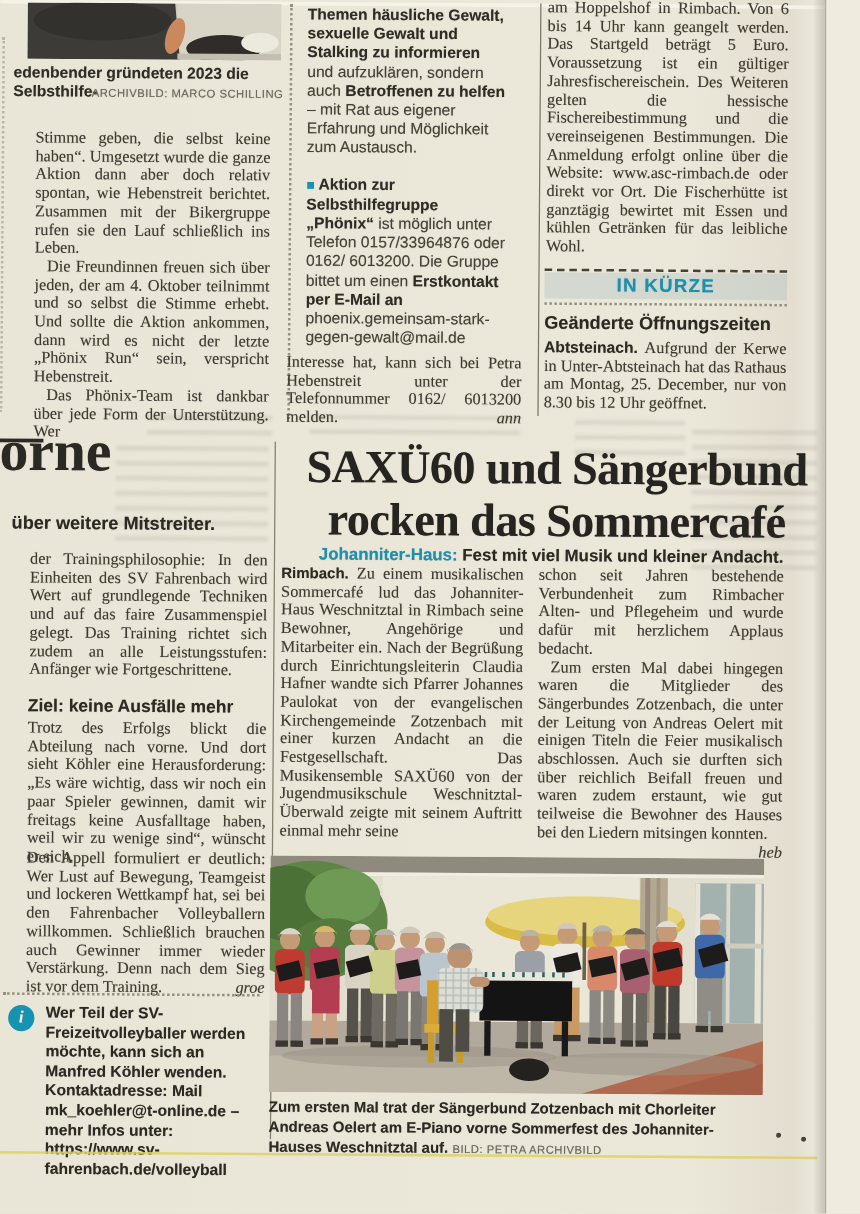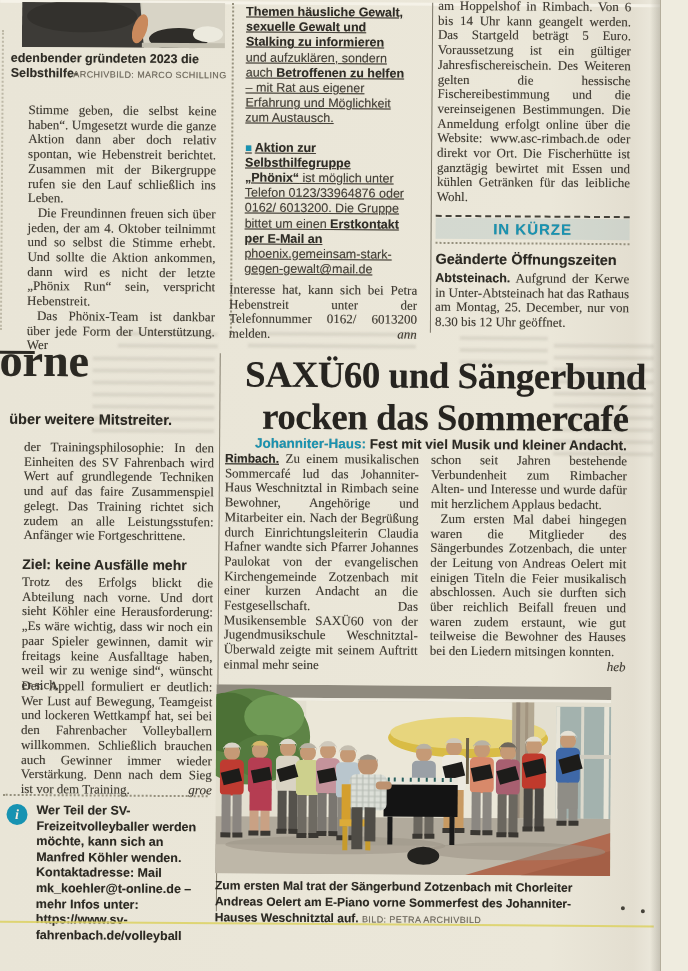--- a/index.html
+++ b/index.html
@@ -32,21 +32,21 @@
   #tl-body{left:29px;top:103px;width:188px;}
 
   
   #div-dotted-1{left:232px;top:2px;height:332px;width:0;border-left:2px dotted #97927f;}
   #div-solid-1{left:432px;top:0;height:330px;width:0;border-left:1.5px solid #7b7668;}
   #div-solid-2{left:222px;top:352px;height:558px;width:0;border-left:1.5px solid #847e6e;}
   #left-edge{left:2px;top:30px;height:300px;width:0;border-left:2px dotted #bdb8a6;}
 
   
   #tm-col{left:246px;top:3px;width:161px;font:12.5px/15.2px "Liberation Sans",sans-serif;color:#46423a;overflow-wrap:anywhere;}
-  #tm-col p{margin:0;text-decoration:underline;}
+  #tm-col p{margin:0;}
   #tm-p2{margin-top:14px !important;}
   .bullet-sq{color:#1793b2;font-size:11px;margin-right:3px;}
   #tm-end{left:231px;top:281px;width:188px;}
 
   
   #tr-body{left:438px;top:-4px;width:193px;}
   #ik-dash{left:437px;top:212px;width:194px;height:0;border-top:2px dashed #45423a;}
   #ik-band{left:437px;top:215px;width:194px;height:21px;background:rgba(158,184,188,.30);display:flex;align-items:center;justify-content:center;}
   #ik-title{font:bold 15px "Liberation Sans",sans-serif;color:#1793b2;letter-spacing:1px;}
   #ik-dot{left:437px;top:239px;width:194px;height:0;border-top:2px dotted #95907d;}
@@ -66,21 +66,21 @@
   #info-icon{left:12px;top:804px;width:21px;height:21px;border-radius:50%;background:#1793b2;color:#f2efe6;
              font:italic bold 14px/21px "Liberation Serif",serif;text-align:center;}
   #info-text{left:42px;top:803px;width:173px;font:bold 12.5px/15.6px "Liberation Sans",sans-serif;color:#2b2923;overflow-wrap:anywhere;}
 
   
   #ma-h1{left:236px;top:352px;width:424px;text-align:center;
          font:bold 37px/42px "Liberation Serif",serif;color:#262420;letter-spacing:-.5px;}
   #ma-kicker{left:258px;top:434px;width:404px;font:bold 13.5px "Liberation Sans",sans-serif;color:#2b2923;}
   #ma-col1{left:228px;top:450px;width:194px;}
   #ma-col2{left:434px;top:450px;width:196px;}
-  #ma-col1 .loc{font:bold 12px "Liberation Sans",sans-serif;color:#2b2923;text-decoration:underline;}
+  #ma-col1 .loc{font:bold 12px "Liberation Sans",sans-serif;color:#2b2923;}
   #choir-photo{left:221px;top:683px;width:395px;height:189px;}
   #ma-caption{left:221px;top:876px;width:398px;font:bold 12px/16px "Liberation Sans",sans-serif;color:#2b2923;}
   .dot{position:absolute;width:4px;height:4px;border-radius:50%;background:#45423a;}
   #dot-1{left:627px;top:902px;}
   #dot-2{left:647px;top:905px;}
   #yellow-line{left:4px;top:921px;width:656px;height:2px;background:#dcd162;opacity:.85;}
 
   
   #edge-shadow{left:650px;top:0;width:10px;height:971px;background:linear-gradient(90deg,rgba(0,0,0,0),rgba(108,102,86,.30));}
   #edge-strip{left:660px;top:0;width:28px;height:971px;background:#efecdf;border-left:1px solid #b4ae9c;}
@@ -123,21 +123,21 @@
       <p>Stimme geben, die selbst keine haben“. Umgesetzt wurde die ganze Aktion dann aber doch relativ spontan, wie Hebenstreit berichtet. Zusammen mit der Bikergruppe rufen sie den Lauf schließlich ins Leben.</p>
       <p class="indent">Die Freundinnen freuen sich über jeden, der am 4. Oktober teilnimmt und so selbst die Stimme erhebt. Und sollte die Aktion ankommen, dann wird es nicht der letzte „Phönix Run“ sein, verspricht Hebenstreit.</p>
       <p class="indent">Das Phönix-Team ist dankbar über jede Form der Unterstützung. Wer</p>
     </div>
 
     <div class="abs" id="div-dotted-1"></div>
     <div class="abs" id="div-solid-1"></div>
 
     <div class="abs" id="tm-col">
       <p><span class="sans-bold">Themen häusliche Gewalt, sexuelle Gewalt und Stalking zu informieren</span><span> und aufzuklären, sondern auch </span><span class="sans-bold">Betroffenen zu helfen</span><span> – mit Rat aus eigener Erfahrung und Möglichkeit zum Austausch.</span></p>
-      <p id="tm-p2"><span class="bullet-sq">■</span><span class="sans-bold">Aktion zur Selbsthilfegruppe „Phönix“</span><span> ist möglich unter Telefon 0123/33964876 oder 0162/ 6013200. Die Gruppe bittet um einen </span><span class="sans-bold">Erstkontakt per E-Mail an</span><span> phoenix.gemeinsam-stark-gegen-gewalt@mail.de</span></p>
+      <p id="tm-p2"><span class="bullet-sq">■</span><span class="sans-bold">Aktion zur Selbsthilfegruppe „Phönix“</span><span> ist möglich unter Telefon 0157/33964876 oder 0162/ 6013200. Die Gruppe bittet um einen </span><span class="sans-bold">Erstkontakt per E-Mail an</span><span> phoenix.gemeinsam-stark-gegen-gewalt@mail.de</span></p>
     </div>
     <div class="abs serif-body" id="tm-end">
       <p><span>Interesse hat, kann sich bei Petra Hebenstreit unter der Telefonnummer 0162/ 6013200 melden.</span><span class="author">ann</span></p>
     </div>
 
     <div class="abs serif-body" id="tr-body">
       <p>am Hoppelshof in Rimbach. Von 6 bis 14 Uhr kann geangelt werden. Das Startgeld beträgt 5 Euro. Voraussetzung ist ein gültiger Jahresfischereischein. Des Weiteren gelten die hessische Fischereibestimmung und die vereinseigenen Bestimmungen. Die Anmeldung erfolgt online über die Website: www.asc-rimbach.de oder direkt vor Ort. Die Fischerhütte ist ganztägig bewirtet mit Essen und kühlen Getränken für das leibliche Wohl.</p>
     </div>
     <div class="abs" id="ik-dash"></div>
     <div class="abs" id="ik-band">
@@ -172,21 +172,21 @@
       <div>SAXÜ60 und Sängerbund</div>
       <div>rocken das Sommercafé</div>
     </div>
     <div class="abs" id="ma-kicker">
       <span class="teal">Johanniter-Haus:</span><span> Fest mit viel Musik und kleiner Andacht.</span>
     </div>
     <div class="abs serif-body" id="ma-col1">
       <p><span class="loc">Rimbach.</span><span> Zu einem musikalischen Sommercafé lud das Johanniter-Haus Weschnitztal in Rimbach seine Bewohner, Angehörige und Mitarbeiter ein. Nach der Begrüßung durch Einrichtungsleiterin Claudia Hafner wandte sich Pfarrer Johannes Paulokat von der evangelischen Kirchengemeinde Zotzenbach mit einer kurzen Andacht an die Festgesellschaft. Das Musikensemble SAXÜ60 von der Jugendmusikschule Weschnitztal-Überwald zeigte mit seinem Auftritt einmal mehr seine</span></p>
     </div>
     <div class="abs serif-body" id="ma-col2">
-      <p>schon seit Jahren bestehende Verbundenheit zum Rimbacher Alten- und Interesse und wurde dafür mit herzlichem Applaus bedacht.</p>
+      <p>schon seit Jahren bestehende Verbundenheit zum Rimbacher Alten- und Pflegeheim und wurde dafür mit herzlichem Applaus bedacht.</p>
       <p class="indent"><span>Zum ersten Mal dabei hingegen waren die Mitglieder des Sängerbundes Zotzenbach, die unter der Leitung von Andreas Oelert mit einigen Titeln die Feier musikalisch abschlossen. Auch sie durften sich über reichlich Beifall freuen und waren zudem erstaunt, wie gut teilweise die Bewohner des Hauses bei den Liedern mitsingen konnten.</span><span class="author">heb</span></p>
     </div>
 
     <svg class="abs" id="choir-photo" viewBox="0 0 395 189">
       <defs>
         <symbol id="psn">
           <path d="M4,12 a8,8 0 0 1 16,0 z" fill="var(--hair,#b8b2a4)"></path>
           <circle cx="12" cy="12" r="8" fill="var(--skin,#c59a76)"></circle>
           <path d="M3,10 a9,8 0 0 1 18,0 l0,-3 -18,0 z" fill="var(--hair,#b8b2a4)"></path>
           <rect x="0" y="19" width="24" height="36" rx="5" fill="var(--shirt,#888)"></rect>

